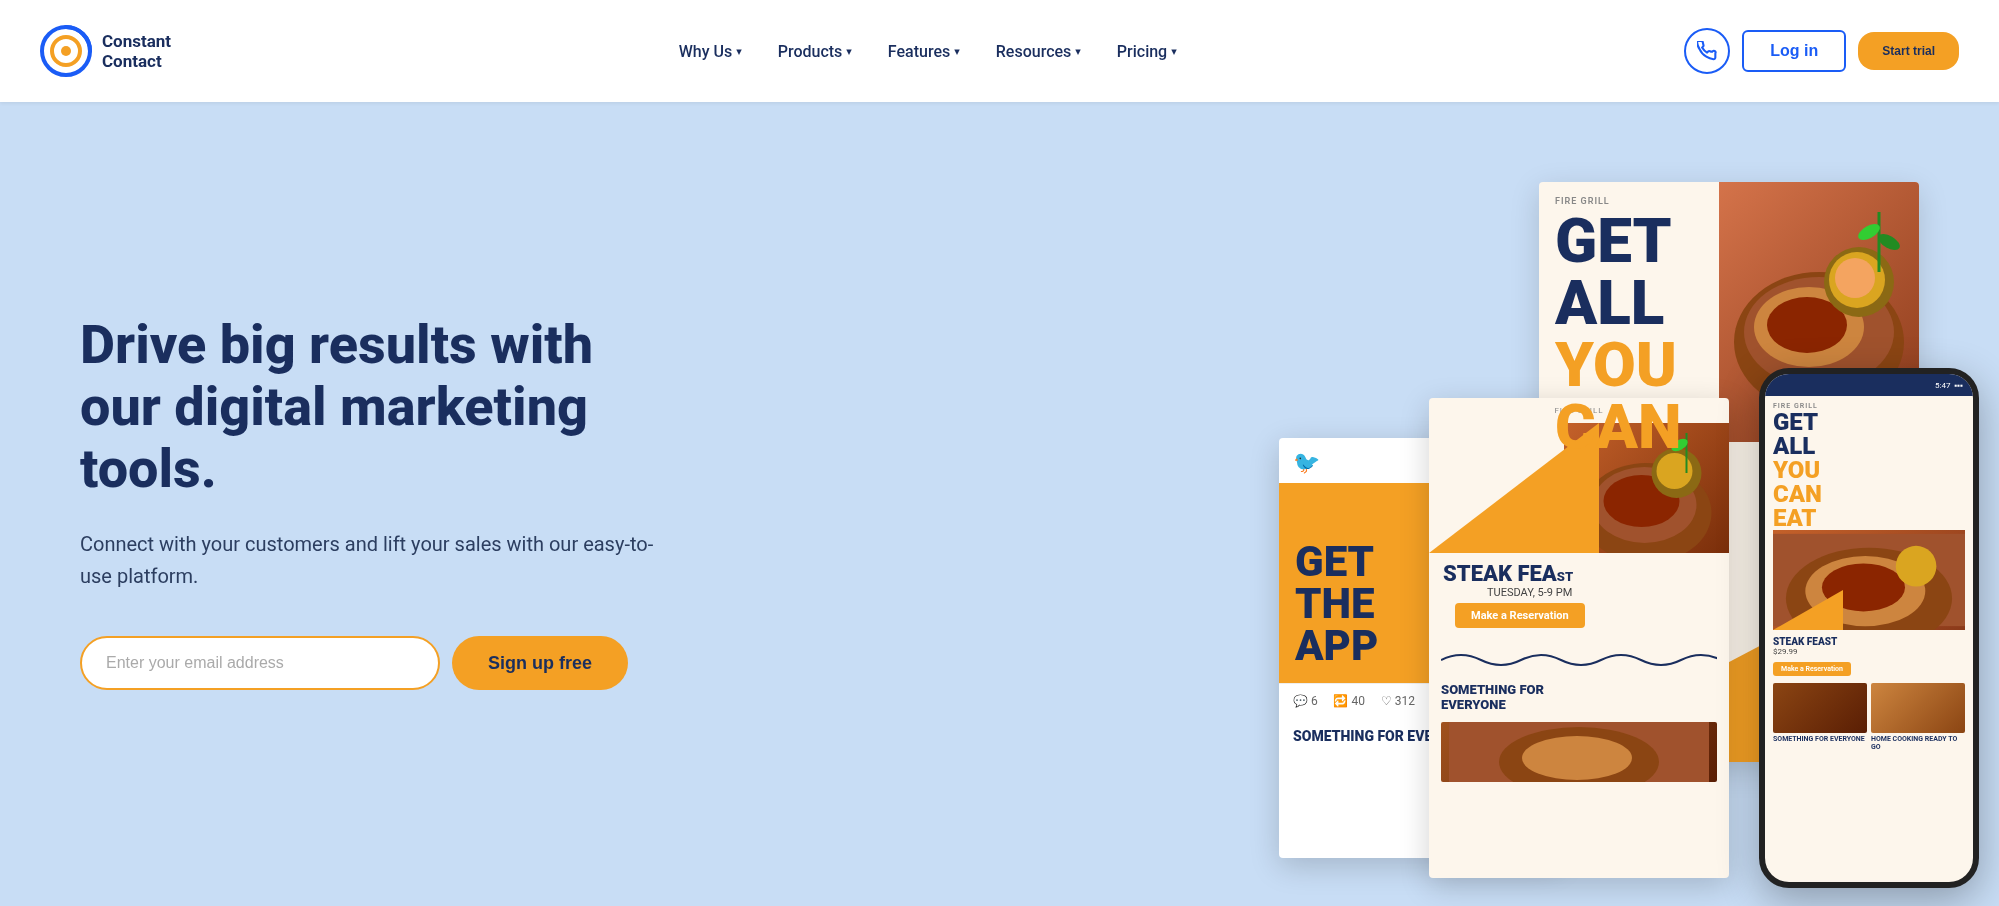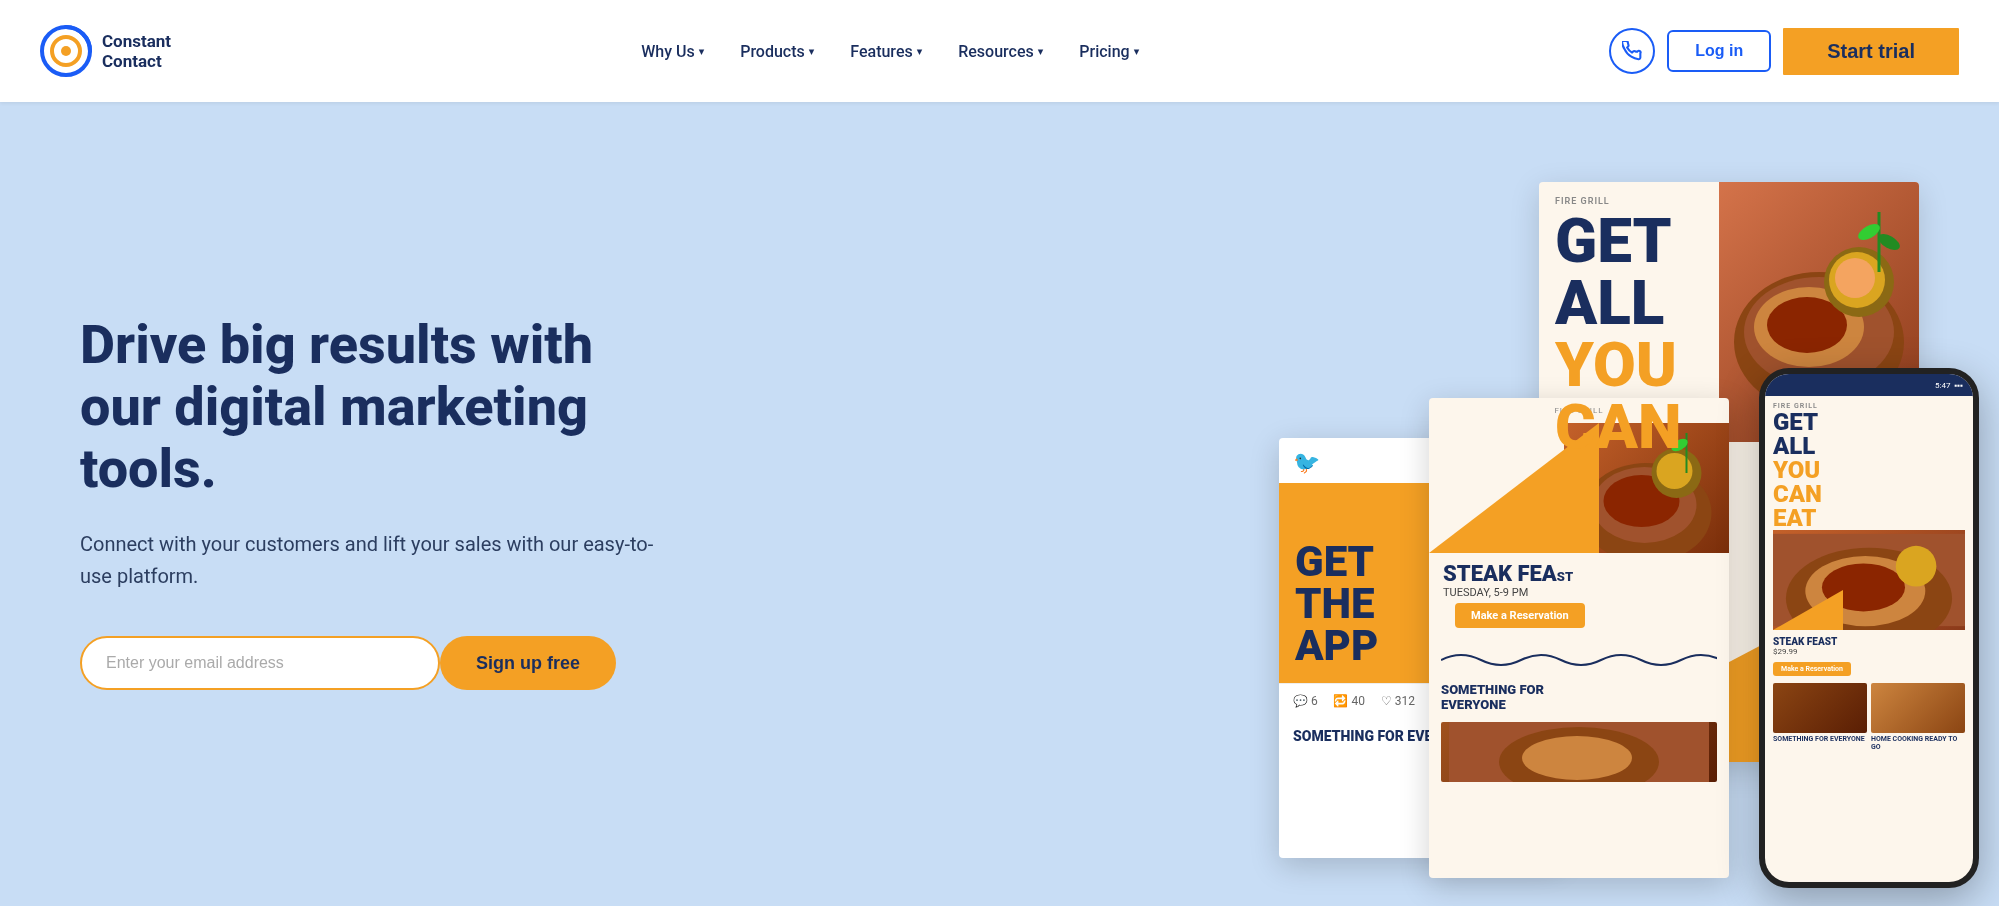--- a/index.html
+++ b/index.html
@@ -80,25 +80,25 @@
       font-size: 16px;
       font-weight: 600;
       padding: 10px 26px;
       border-radius: 6px;
       cursor: pointer;
       transition: background 0.2s;
     }
     .btn-start-trial {
       background: #f4a024;
       color: #1a2e5e;
-      font-size: 20px;
+      font-size: 12px;
       font-weight: 700;
-      padding: 12px 44px;
+      padding: 12px 24px;
       border: none;
-      border-radius: 1px;
+      border-radius: 16px;
       cursor: pointer;
       transition: background 0.2s;
     }
 
     
     .hero {
       background: #c8ddf5;
       min-height: 816px;
       display: flex;
       align-items: center;
@@ -118,20 +118,21 @@
       margin-bottom: 28px;
     }
     .hero-subheading {
       font-size: 20px;
       color: #2c3e60;
       line-height: 1.6;
       margin-bottom: 44px;
     }
     .hero-form {
       display: flex;
+      gap: 12px;
       margin-bottom: 16px;
     }
     .hero-email-input {
       flex: 1;
       max-width: 360px;
       padding: 16px 24px;
       border: 2px solid #f4a024;
       border-radius: 50px;
       font-size: 16px;
       color: #555;
@@ -539,21 +540,21 @@
             <circle cx="110" cy="50" r="25" fill="#8B6914"></circle>
             <circle cx="108" cy="48" r="18" fill="#DAA520"></circle>
             <line x1="120" y1="10" x2="120" y2="50" stroke="#228B22" stroke-width="2"></line>
             <ellipse cx="113" cy="22" rx="9" ry="5" fill="#32CD32" transform="rotate(-30 113 22)"></ellipse>
           </svg>
         </div>
         <div class="mock-email-tri"></div>
       </div>
       <div style="padding: 8px 14px;">
         <div style="font-size:22px; font-weight:900; color:#1a2e5e;">STEAK FEA<span style="font-size:13px;">ST</span></div>
-        <div style="font-size:11px; color:#444; margin-bottom:4px;">TUESDAY, 5-9 PM</div>
+        <div style="font-size:11px; color:#444; margin-bottom:4px;margin-left:44px;">TUESDAY, 5-9 PM</div>
         <div class="mock-email-reserve-btn">Make a Reservation</div>
       </div>
       <svg class="mock-email-wavy" viewBox="0 0 276 20">
         <path d="M0 10 Q20 0 40 10 Q60 20 80 10 Q100 0 120 10 Q140 20 160 10 Q180 0 200 10 Q220 20 240 10 Q260 0 280 10" stroke="#1a2e5e" stroke-width="2" fill="none"></path>
       </svg>
       <div style="font-size:13px; font-weight:900; color:#1a2e5e; padding: 4px 12px;">SOMETHING FOR<br>EVERYONE</div>
       <div class="mock-email-bottom-img">
         <svg width="100%" height="60" viewBox="0 0 260 60">
           <rect width="260" height="60" fill="#A0522D"></rect>
           <ellipse cx="130" cy="40" rx="80" ry="35" fill="#8B4513"></ellipse>

